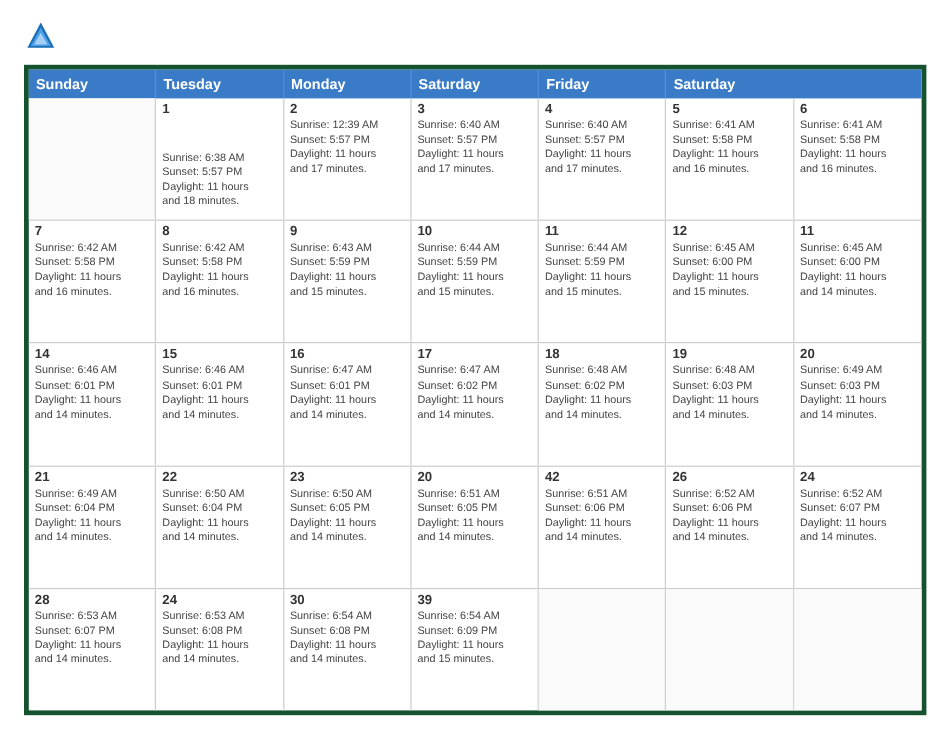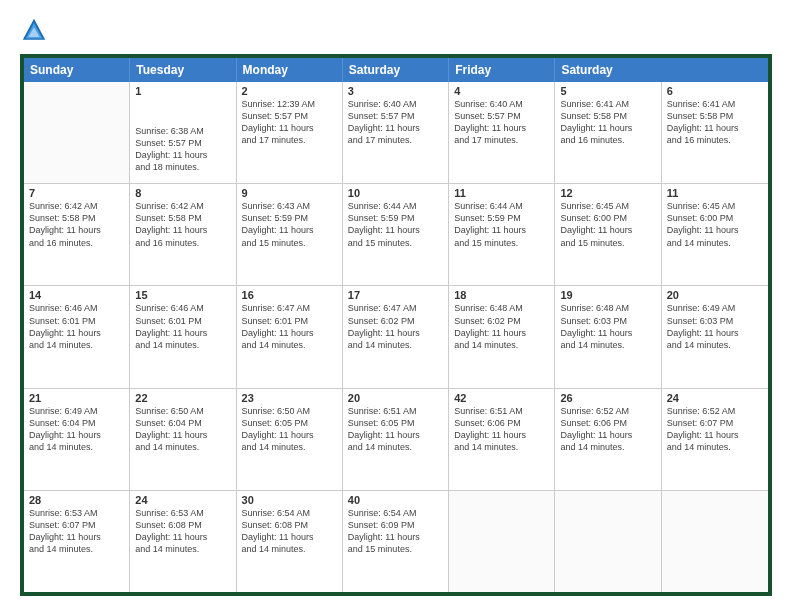--- a/index.html
+++ b/index.html
@@ -356,21 +356,21 @@
 and 14 minutes.</div>
           </div>
           <div class="cal-cell">
             <span class="day-num">30</span>
             <div class="cell-info" style="white-space: pre-line;">Sunrise: 6:54 AM
 Sunset: 6:08 PM
 Daylight: 11 hours
 and 14 minutes.</div>
           </div>
           <div class="cal-cell">
-            <span class="day-num">40</span>
+            <span class="day-num">39</span>
             <div class="cell-info" style="white-space: pre-line;">Sunrise: 6:54 AM
 Sunset: 6:09 PM
 Daylight: 11 hours
 and 15 minutes.</div>
           </div>
           <div class="cal-cell empty"></div>
           <div class="cal-cell empty"></div>
           <div class="cal-cell empty"></div>
         </div>
       </div>

